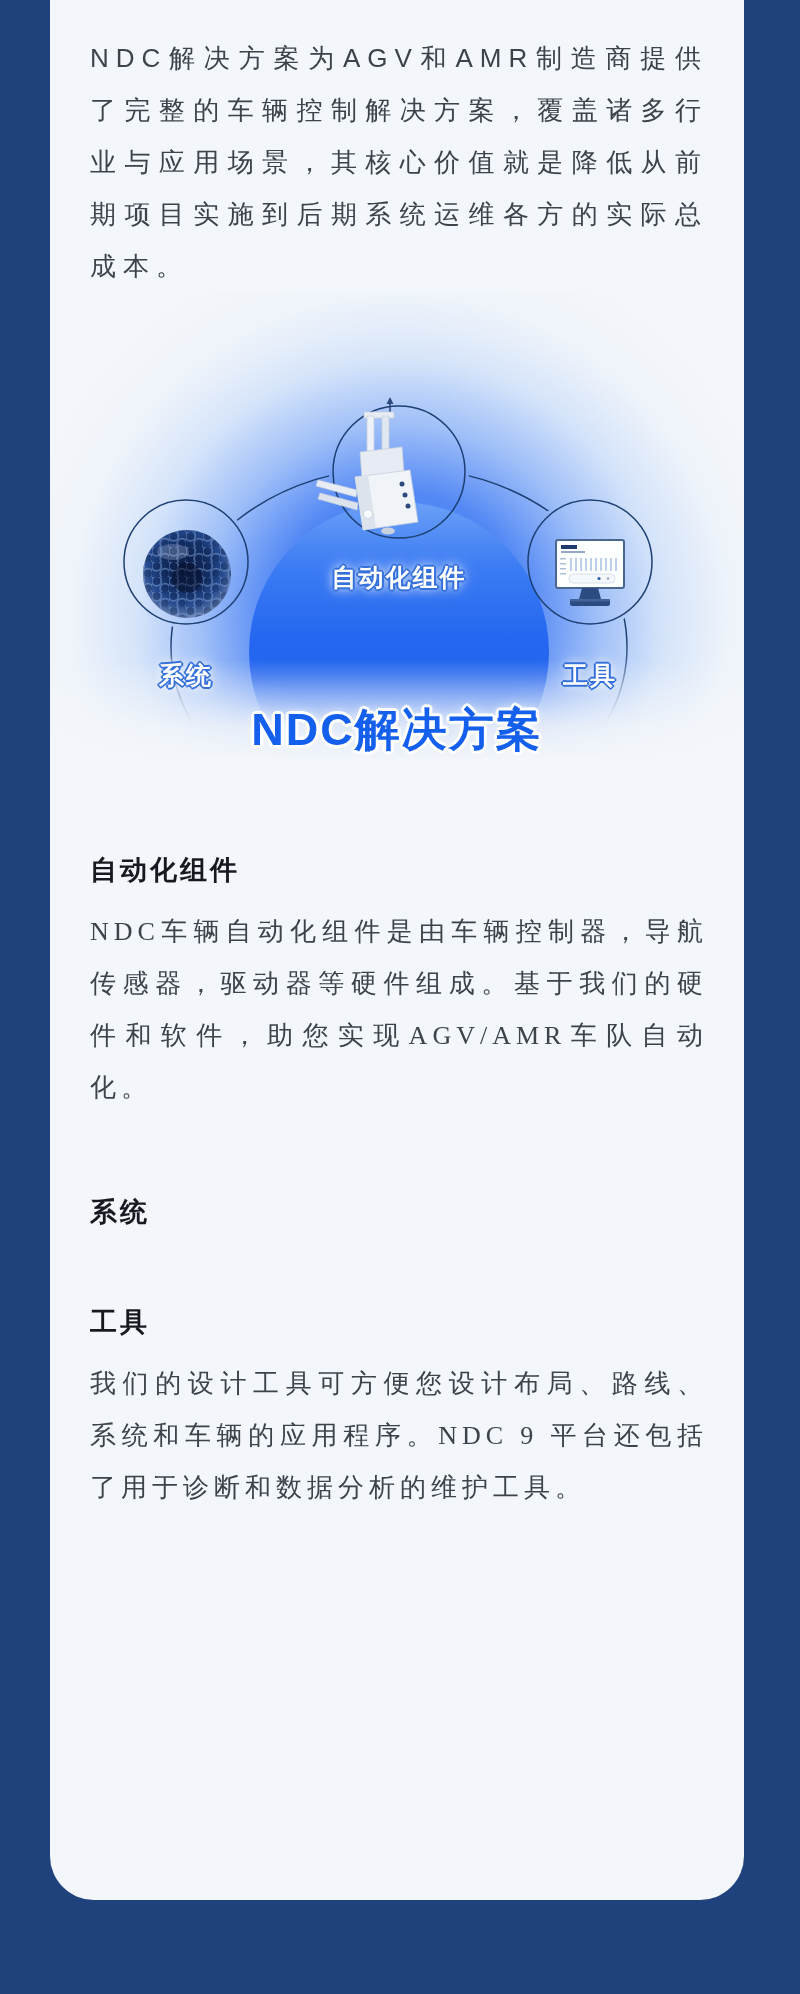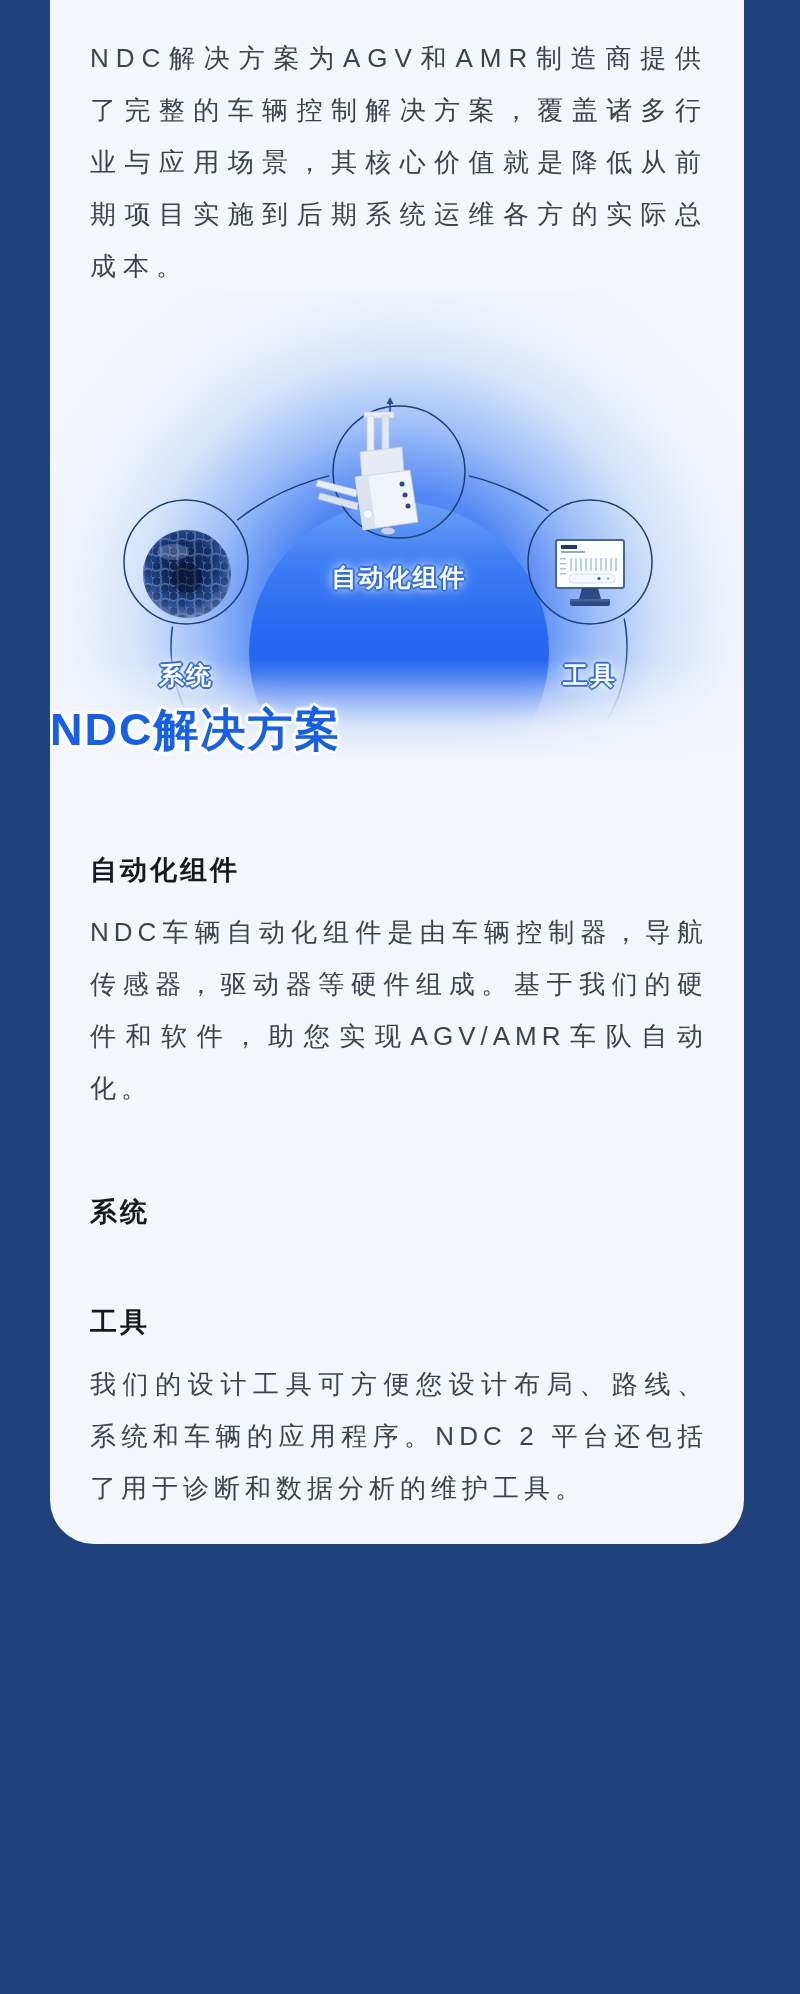--- a/index.html
+++ b/index.html
@@ -4,21 +4,21 @@
 <style>
   html,body{margin:0;padding:0;}
   body{
     width:800px;height:1994px;
     background:#20427c;
     font-family:"Liberation Sans","DejaVu Sans",sans-serif;
     position:relative;overflow:hidden;
   }
   .card{
     position:absolute;left:50px;top:0;
-    width:694px;height:1544px;
+    width:694px;height:1900px;
     background:#f3f6fa;
     border-radius:0 0 44px 44px;
     overflow:hidden;
   }
   .intro{
     margin:32px 36px 0 40px;
     height:260px;
     font-size:26px;line-height:52px;letter-spacing:7px;
     color:#3d434b;text-align:justify;
   }
@@ -47,39 +47,39 @@
     white-space:nowrap;z-index:3;
     text-shadow:
       2px 0 #3570da,-2px 0 #3570da,0 2px #3570da,0 -2px #3570da,
       1px 1px #3570da,-1px 1px #3570da,1px -1px #3570da,-1px -1px #3570da,
       0 0 10px rgba(255,255,255,0.95),0 0 16px rgba(255,255,255,0.8);
   }
   .label-automation{left:349px;top:285px;}
   .label-system{left:136px;top:383px;}
   .label-tools{left:540px;top:383px;}
   .diagram-title{
-    position:absolute;left:0;width:100%;top:408px;
+    position:absolute;left:0;width:100%;top:408px;text-align:center;
     font-size:45px;font-weight:bold;color:#1460ec;letter-spacing:2px;
     z-index:3;
     text-shadow:
       3px 0 #fff,-3px 0 #fff,0 3px #fff,0 -3px #fff,
       2px 2px #fff,-2px 2px #fff,2px -2px #fff,-2px -2px #fff,
       0 0 12px #fff;
   }
   
   .info-section{margin:68px 36px 0 40px;}
   .info-section.sec-system{margin-top:78px;}
   .info-section.sec-tools{margin-top:70px;}
   .info-section h2{
     margin:0 0 16px 0;font-size:27px;line-height:40px;
     font-weight:bold;color:#161a20;letter-spacing:3px;
   }
   .info-section p{
     margin:0;font-size:26px;line-height:52px;letter-spacing:5px;
-    color:#3d434b;text-align:justify;
+    color:#3d434b;text-align:justify;font-family:Liberation Serif, serif;
   }
 </style>
 </head>
 <body>
 
 <div class="card">
 
   <p class="intro">NDC解决方案为AGV和AMR制造商提供了完整的车辆控制解决方案，覆盖诸多行业与应用场景，其核心价值就是降低从前期项目实施到后期系统运维各方的实际总成本。</p>
 
   <div class="diagram">
@@ -192,16 +192,16 @@
     <h2>自动化组件</h2>
     <p>NDC车辆自动化组件是由车辆控制器，导航传感器，驱动器等硬件组成。基于我们的硬件和软件，助您实现AGV/AMR车队自动化。</p>
   </section>
 
   <section class="info-section sec-system">
     <h2>系统</h2>
   </section>
 
   <section class="info-section sec-tools">
     <h2>工具</h2>
-    <p>我们的设计工具可方便您设计布局、路线、系统和车辆的应用程序。NDC 2 平台还包括了用于诊断和数据分析的维护工具。</p>
+    <p>我们的设计工具可方便您设计布局、路线、系统和车辆的应用程序。NDC 9 平台还包括了用于诊断和数据分析的维护工具。</p>
   </section>
 
 </div>
 
 </body></html>

